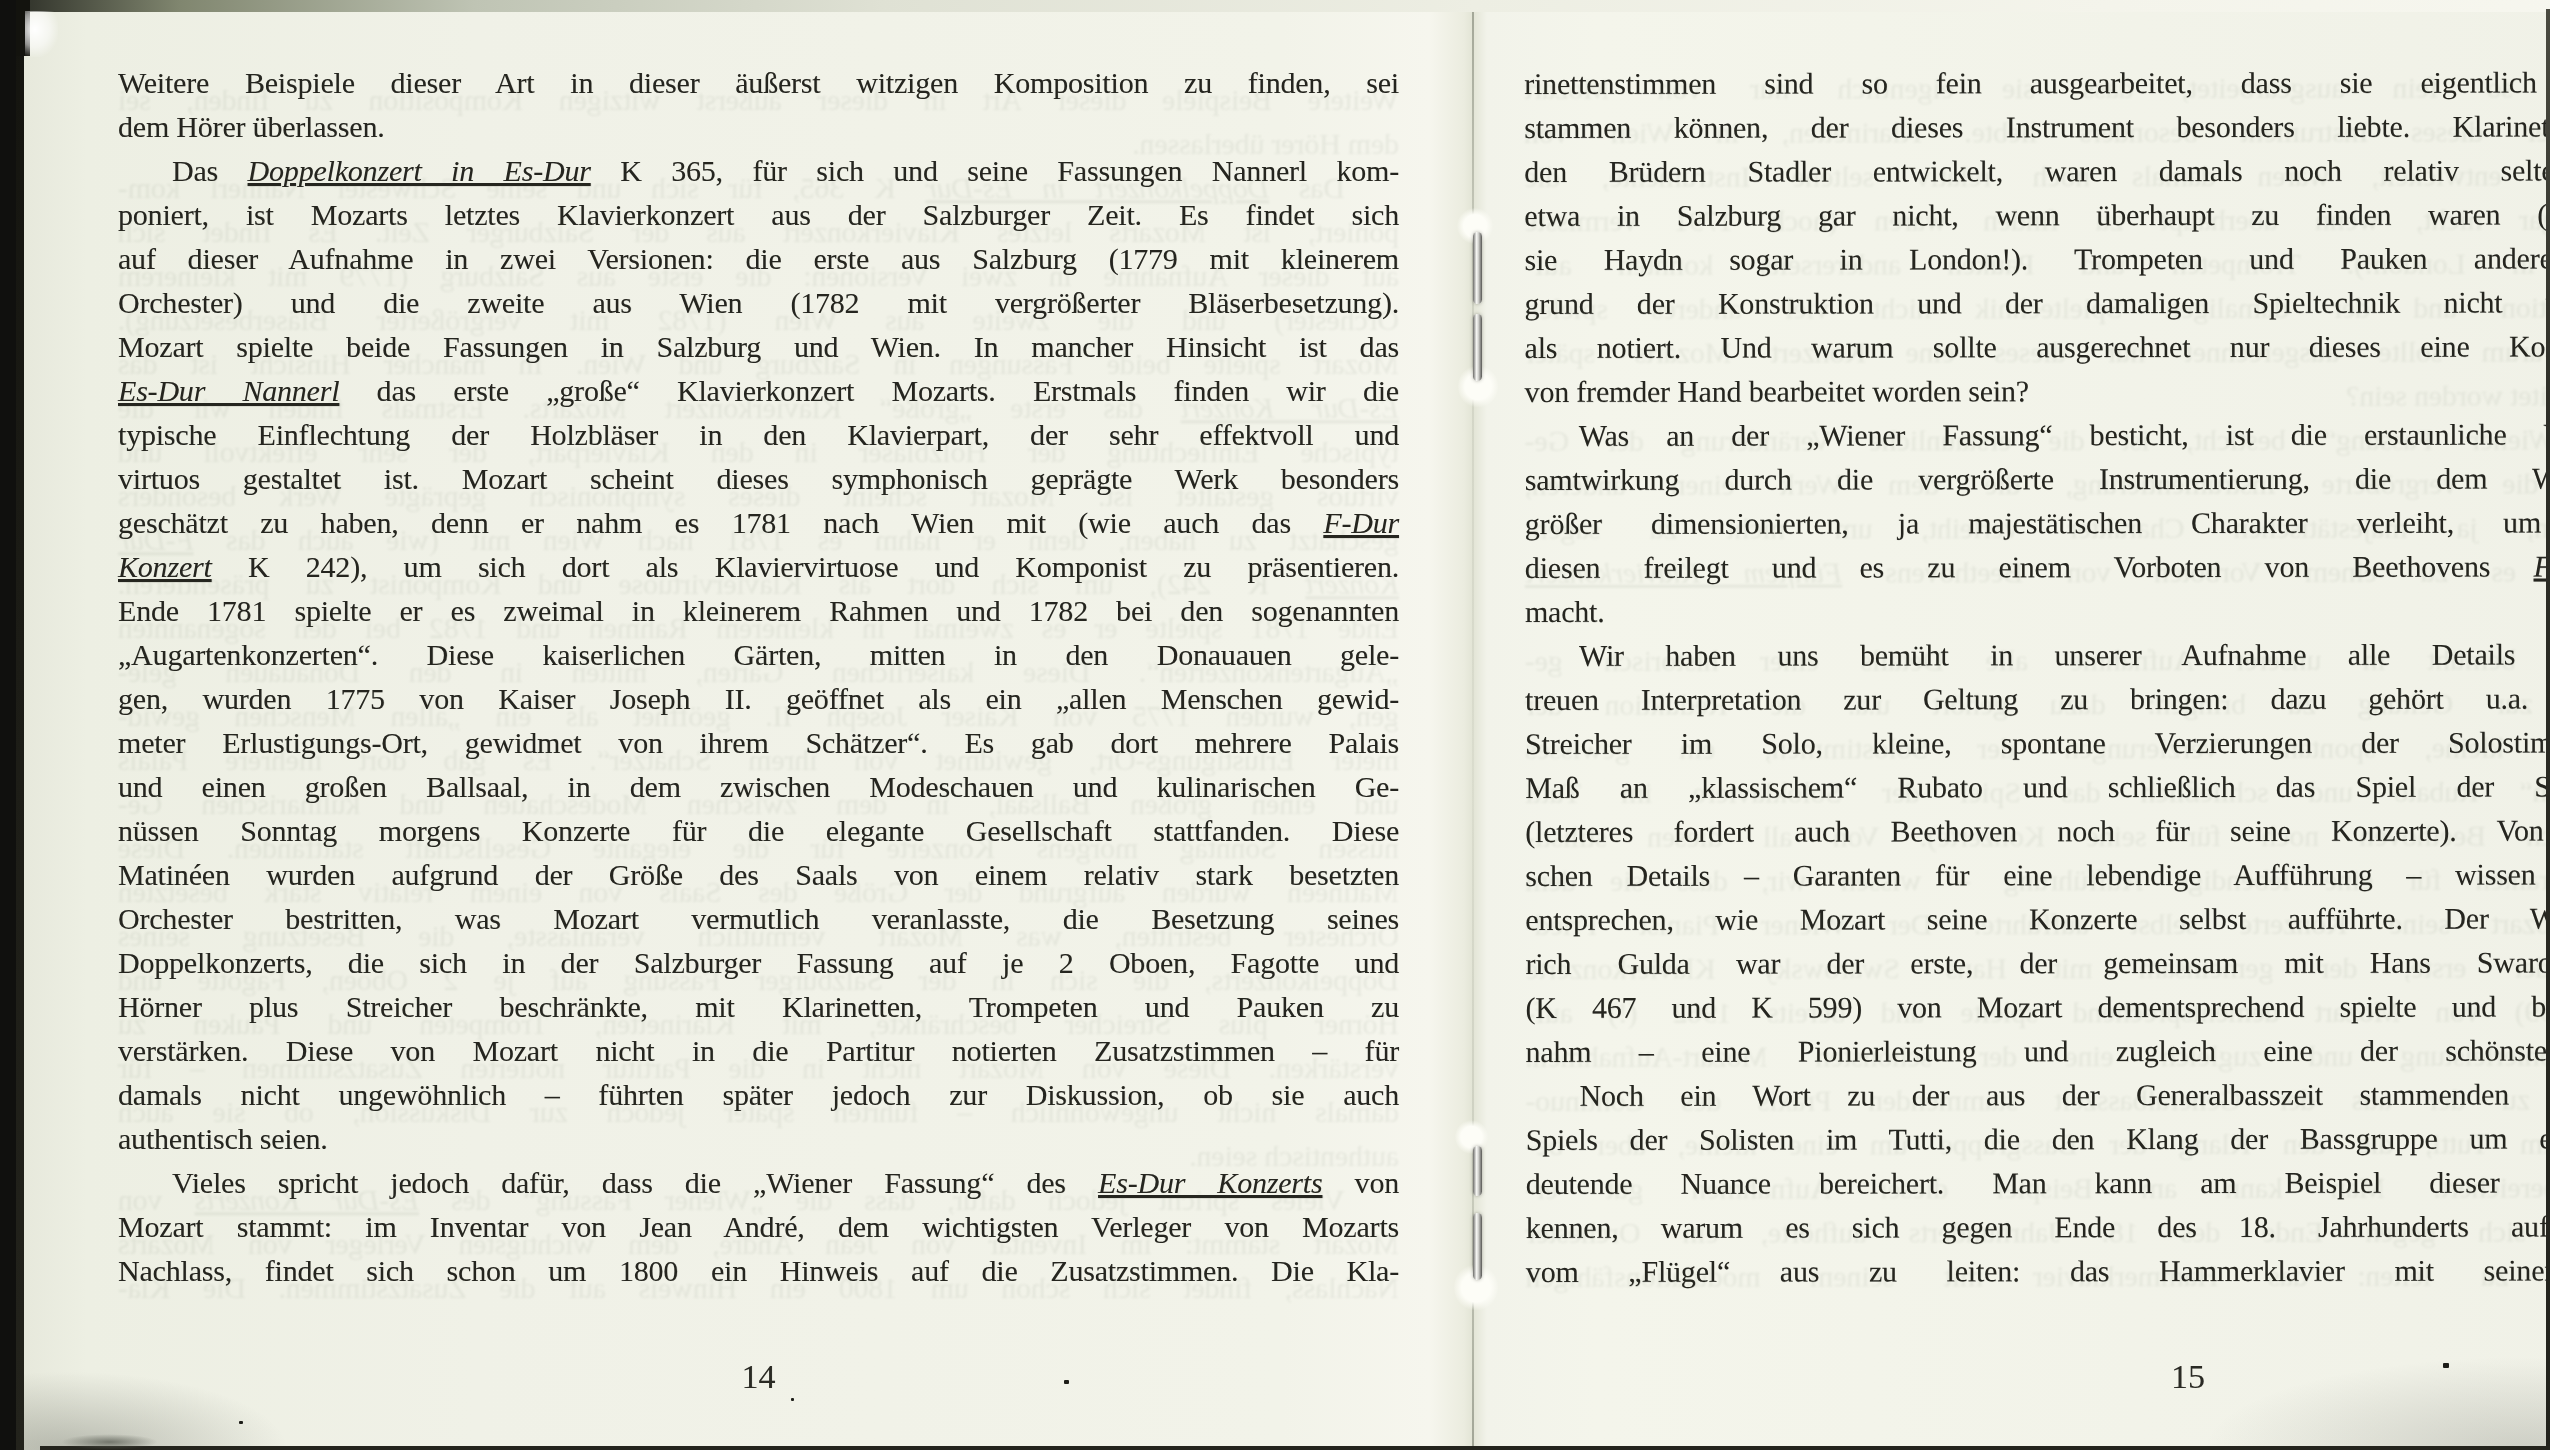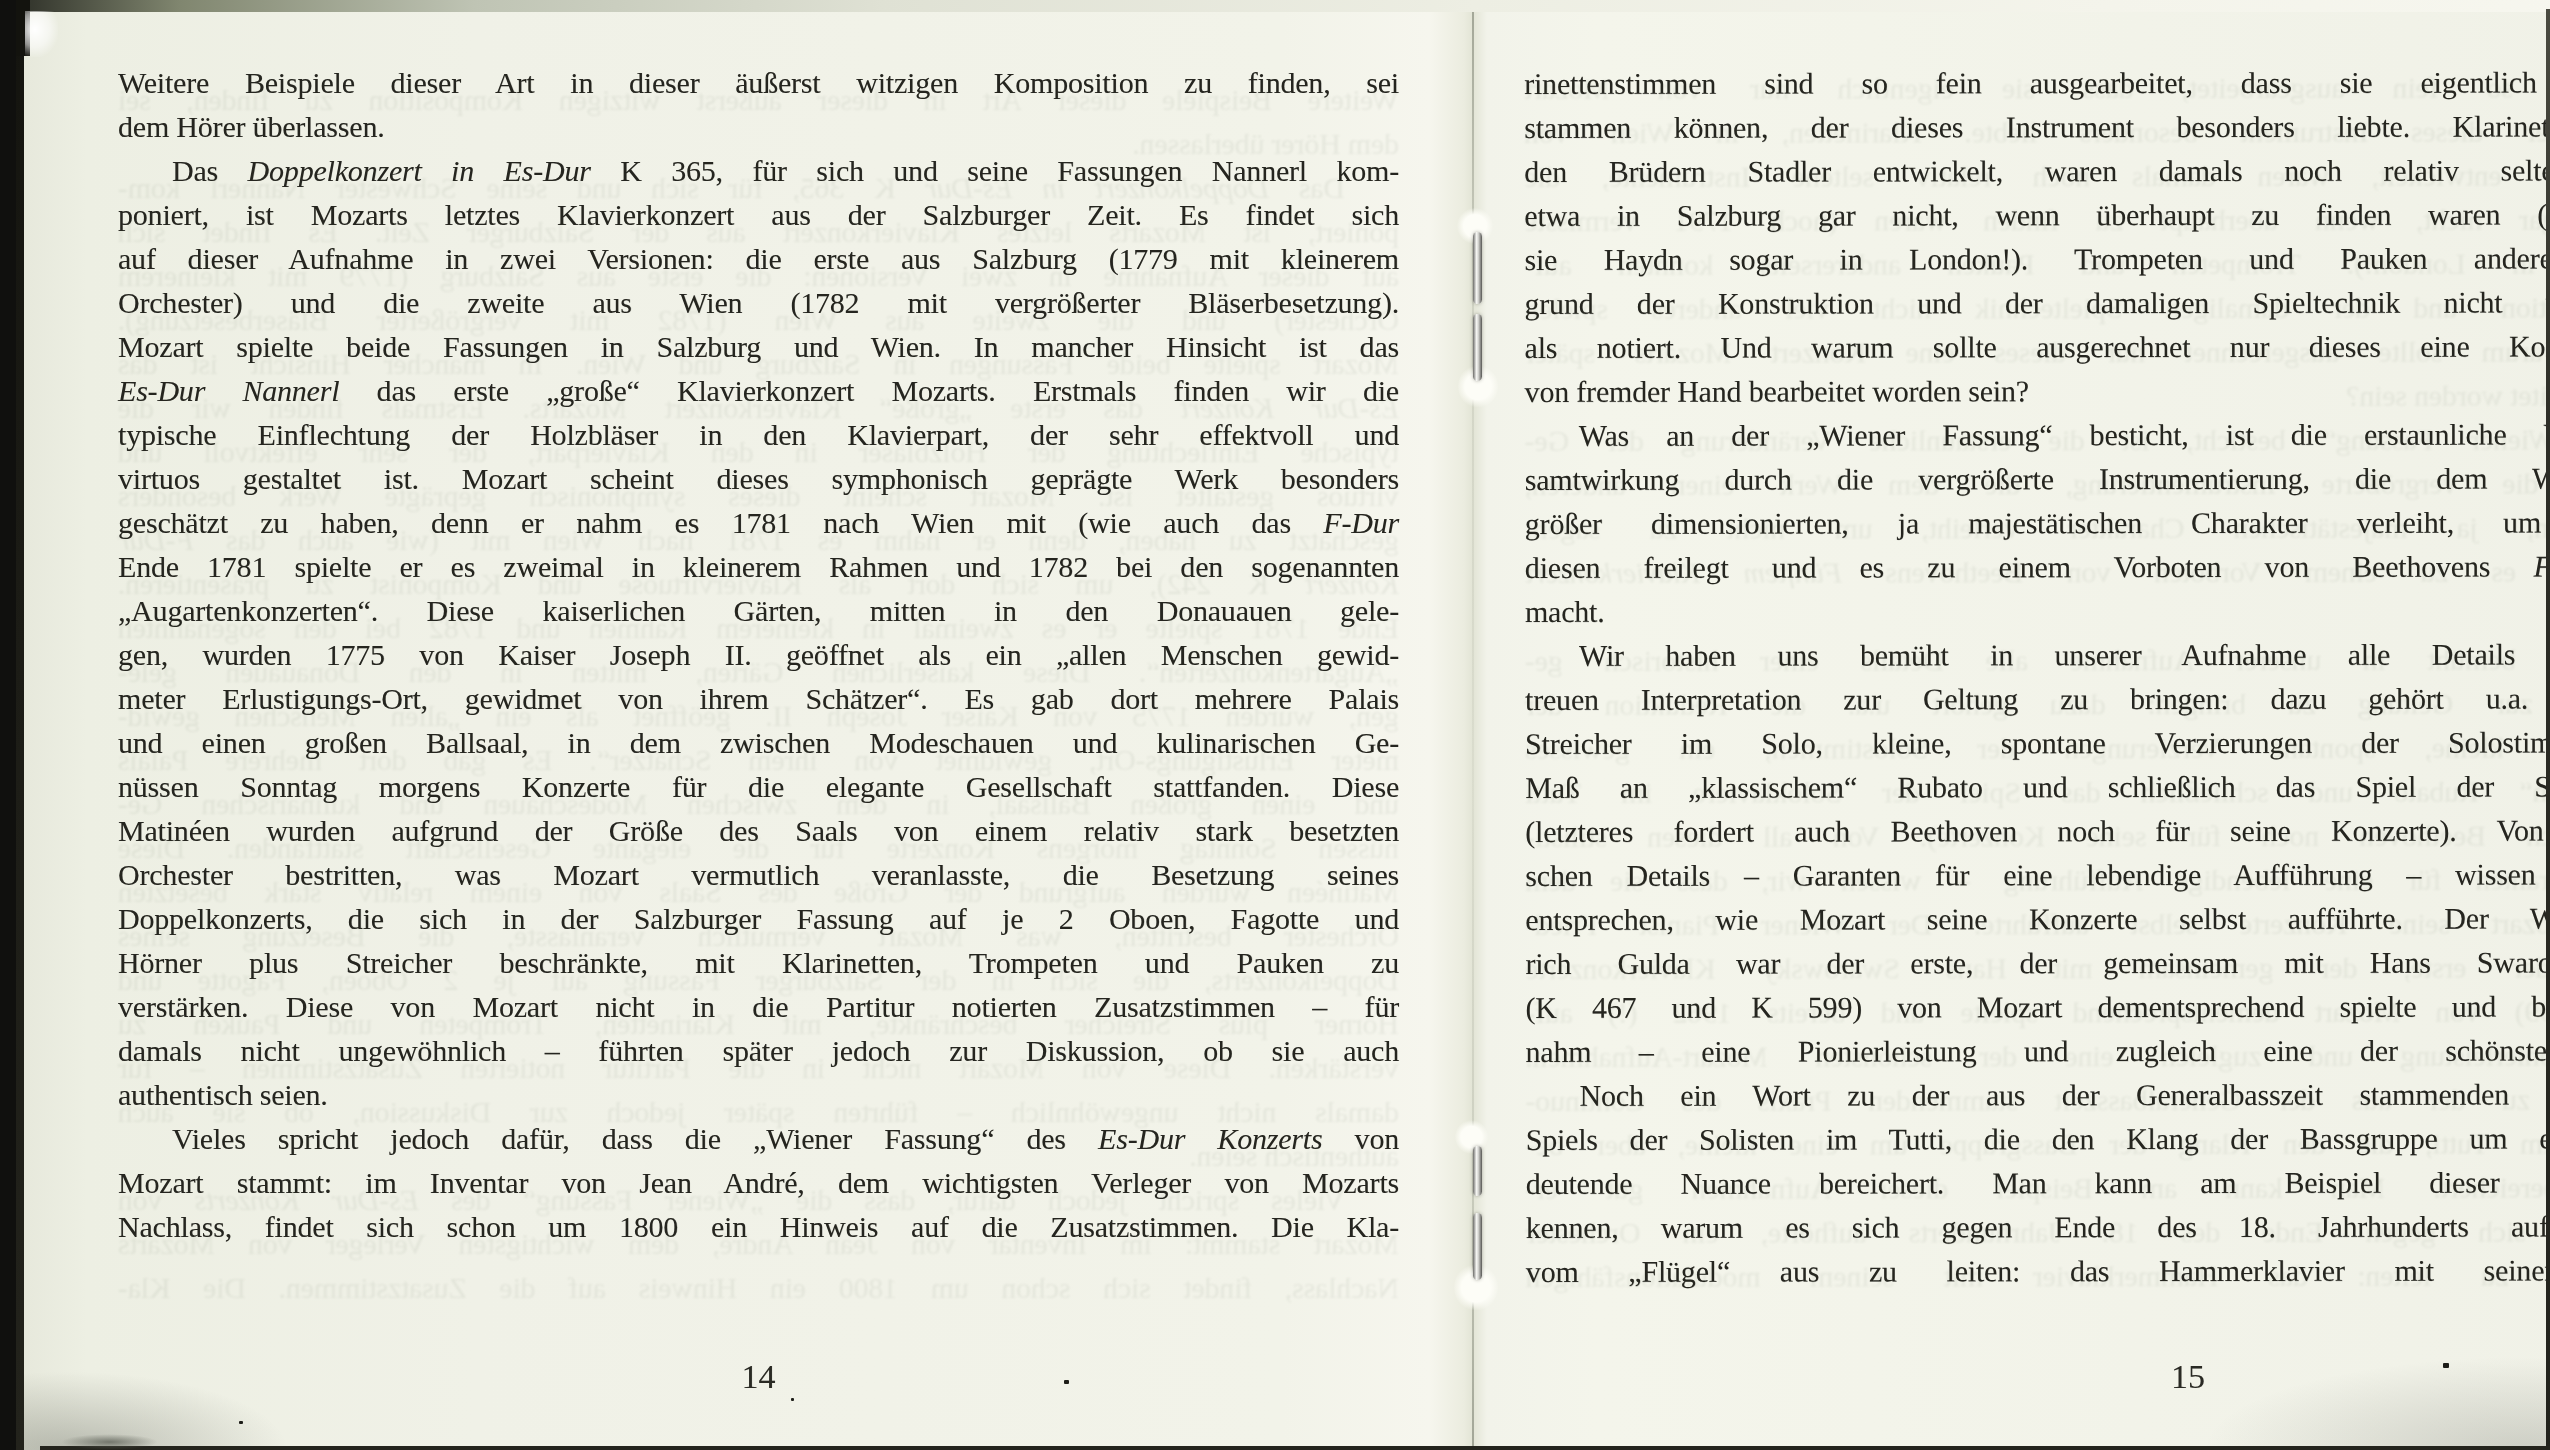--- a/index.html
+++ b/index.html
@@ -77,21 +77,21 @@
     font-size: 30px; line-height: 44px;
     letter-spacing: -0.2px;
     color: #25251f;
     text-shadow: 0.3px 0.4px 0 rgba(37,37,31,0.25);
   }
   .tb-left  { left: 102px;  top: 61px; width: 1281px; }
   .tb-right { left: 1509px; top: 61px; width: 1326px; transform: rotate(-0.08deg); }
   .line { text-align: justify; text-align-last: justify; height: 44px; white-space: normal; }
   .line.last { text-align-last: left; }
   .line.ind { text-indent: 54px; }
-  .line i { font-style: italic; }
+  .line i { font-style: italic; text-decoration: underline; }
 
   .ghost {
     opacity: 0.075;
     filter: blur(1px);
     color: #3c4c36;
     text-shadow: none;
     transform: scaleX(-1) translateY(17.3px);
     pointer-events: none;
   }
   .tb-right.ghost { transform: scaleX(-1) translateY(5.1px) rotate(0.08deg); }
@@ -116,20 +116,21 @@
         <div class="line last"><span>dem Hörer überlassen.</span></div>
         <div class="line ind"><span>Das </span><i>Doppelkonzert in Es-Dur</i><span> K 365, für sich und seine Fassungen Nannerl kom-</span></div>
         <div class="line"><span>poniert, ist Mozarts letztes Klavierkonzert aus der Salzburger Zeit. Es findet sich</span></div>
         <div class="line"><span>auf dieser Aufnahme in zwei Versionen: die erste aus Salzburg (1779 mit kleinerem</span></div>
         <div class="line"><span>Orchester) und die zweite aus Wien (1782 mit vergrößerter Bläserbesetzung).</span></div>
         <div class="line"><span>Mozart spielte beide Fassungen in Salzburg und Wien. In mancher Hinsicht ist das</span></div>
         <div class="line"><i>Es-Dur Nannerl</i><span> das erste „große“ Klavierkonzert Mozarts. Erstmals finden wir die</span></div>
         <div class="line"><span>typische Einflechtung der Holzbläser in den Klavierpart, der sehr effektvoll und</span></div>
         <div class="line"><span>virtuos gestaltet ist. Mozart scheint dieses symphonisch geprägte Werk besonders</span></div>
         <div class="line"><span>geschätzt zu haben, denn er nahm es 1781 nach Wien mit (wie auch das </span><i>F-Dur</i></div>
+        <div class="line"><i>Konzert</i><span> K 242), um sich dort als Klaviervirtuose und Komponist zu präsentieren.</span></div>
         <div class="line"><span>Ende 1781 spielte er es zweimal in kleinerem Rahmen und 1782 bei den sogenannten</span></div>
         <div class="line"><span>„Augartenkonzerten“. Diese kaiserlichen Gärten, mitten in den Donauauen gele-</span></div>
         <div class="line"><span>gen, wurden 1775 von Kaiser Joseph II. geöffnet als ein „allen Menschen gewid-</span></div>
         <div class="line"><span>meter Erlustigungs-Ort, gewidmet von ihrem Schätzer“. Es gab dort mehrere Palais</span></div>
         <div class="line"><span>und einen großen Ballsaal, in dem zwischen Modeschauen und kulinarischen Ge-</span></div>
         <div class="line"><span>nüssen Sonntag morgens Konzerte für die elegante Gesellschaft stattfanden. Diese</span></div>
         <div class="line"><span>Matinéen wurden aufgrund der Größe des Saals von einem relativ stark besetzten</span></div>
         <div class="line"><span>Orchester bestritten, was Mozart vermutlich veranlasste, die Besetzung seines</span></div>
         <div class="line"><span>Doppelkonzerts, die sich in der Salzburger Fassung auf je 2 Oboen, Fagotte und</span></div>
         <div class="line"><span>Hörner plus Streicher beschränkte, mit Klarinetten, Trompeten und Pauken zu</span></div>

